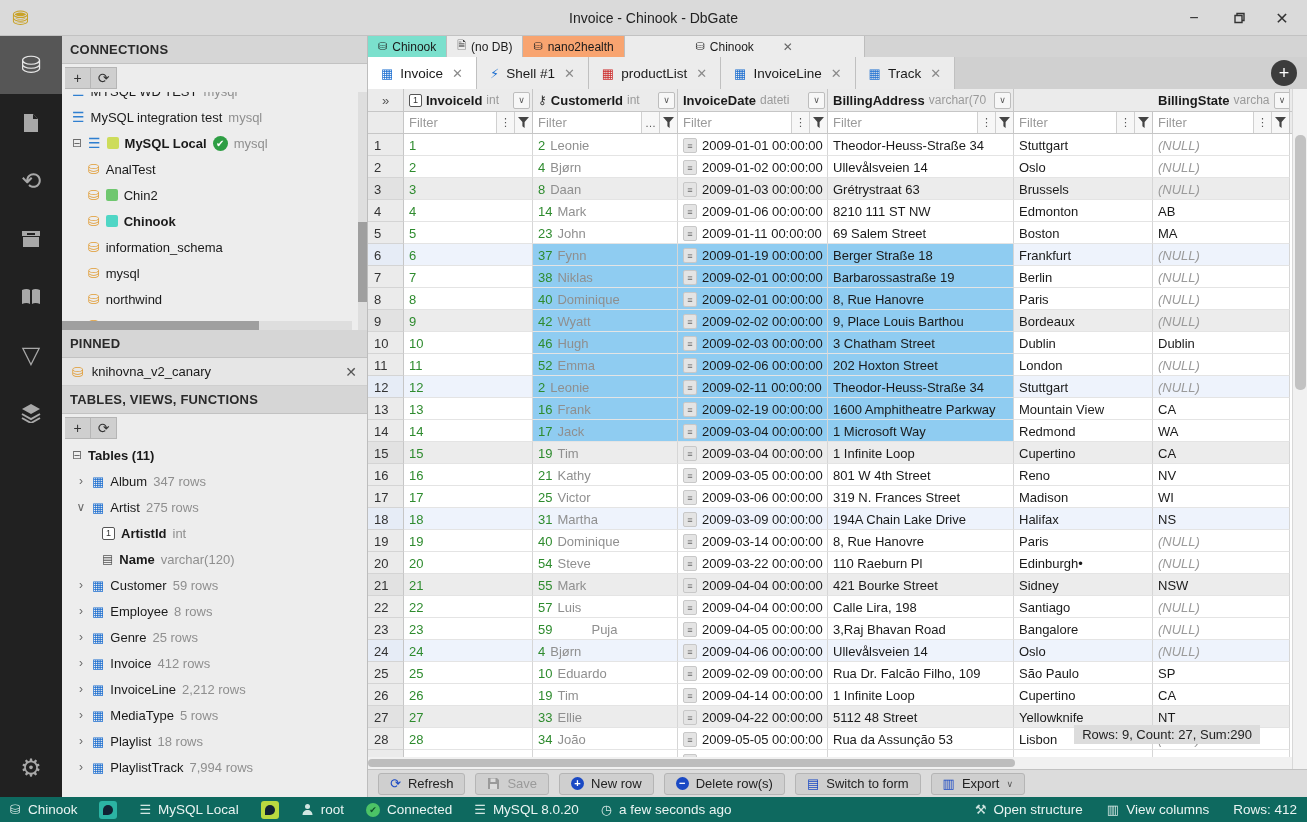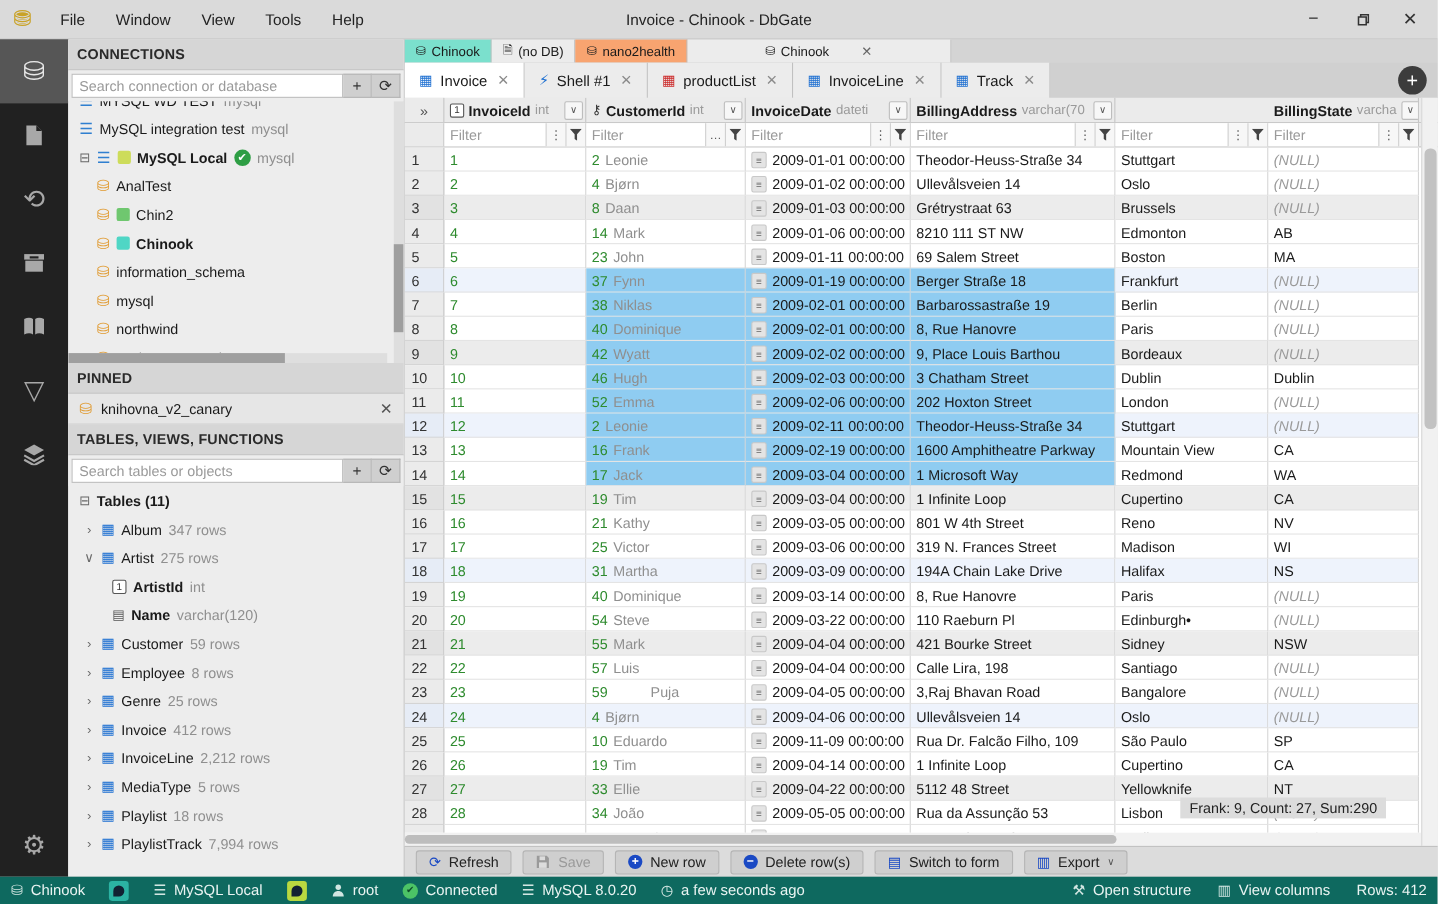--- a/index.html
+++ b/index.html
@@ -113,27 +113,20 @@
   .sb-check { width:14px; height:14px; border-radius:50%; background:#4cc366; color:#0e4f2a; font-size:9px; display:inline-flex; align-items:center; justify-content:center; }
   svg.mini { display:block; }
 </style>
 </head>
 <body>
 
 <div class="app">
 
   <div class="titlebar">
     <span class="appicon">⛃</span>
-    <div class="menus" id="menus">
-        <span class="menu-item">File</span>
-        <span class="menu-item">Window</span>
-        <span class="menu-item">View</span>
-        <span class="menu-item">Tools</span>
-        <span class="menu-item">Help</span>
-      </div>
     <div class="wintitle">Invoice - Chinook - DbGate</div>
     <div class="winctl">
       <span class="winbtn">−</span>
       <span class="winbtn">
           <svg class="mini" width="13" height="13" viewBox="0 0 13 13">
             <path d="M3 3.5h7v7H3z" fill="none" stroke="#333" stroke-width="1.4"></path>
             <path d="M5 3.5v-2h7v7h-2" fill="none" stroke="#333" stroke-width="1.4"></path>
           </svg>
         </span>
       <span class="winbtn">✕</span>
@@ -186,21 +179,20 @@
       </div>
       <div class="rail-spacer"></div>
       <div class="rail-item">
         <span>⚙</span>
       </div>
     </div>
 
   <div class="sidebar">
     <div class="panel-header">CONNECTIONS</div>
     <div class="searchrow">
-      <input placeholder="Search connection or database" style="">
       <span class="sq-btn">+</span>
       <span class="sq-btn">⟳</span>
     </div>
     <div class="conn-tree" id="connTree">
         <div class="tree-row" style="margin-top: -14px;">
           <span class="ic-server">☰</span>
           <span>MYSQL WD TEST</span>
           <span class="muted">mysql</span>
         </div>
         <div class="tree-row">
@@ -261,21 +253,20 @@
         </div>
       </div>
     <div class="panel-header">PINNED</div>
     <div class="pinned-row">
       <span class="ic-db">⛁</span>
       <span>knihovna_v2_canary</span>
       <span class="close-x">✕</span>
     </div>
     <div class="panel-header">TABLES, VIEWS, FUNCTIONS</div>
     <div class="searchrow">
-      <input placeholder="Search tables or objects" style="">
       <span class="sq-btn">+</span>
       <span class="sq-btn">⟳</span>
     </div>
     <div id="tablesTree">
         <div class="tree-row">
           <span class="tw">⊟</span>
           <span class="bold">Tables (11)</span>
         </div>
         <div class="tree-row" style="padding-left: 14px;">
           <span class="tw">›</span>
@@ -868,21 +859,21 @@
           </div>
           <div class="gr">
             <div class="gc gutter" style="width: 36px;">25</div>
             <div class="gc green" style="width: 129px;">25</div>
             <div class="gc" style="width: 145px;">
               <span class="green">10</span>
               <span class="gray">Eduardo</span>
             </div>
             <div class="gc" style="width: 150px;">
               <span class="dicon">≡</span>
-              <span>2009-11-09 00:00:00</span>
+              <span>2009-02-09 00:00:00</span>
             </div>
             <div class="gc" style="width: 186px;">Rua Dr. Falcão Filho, 109</div>
             <div class="gc" style="width: 139px;">São Paulo</div>
             <div class="gc" style="width: 137px;">SP</div>
           </div>
           <div class="gr">
             <div class="gc gutter" style="width: 36px;">26</div>
             <div class="gc green" style="width: 129px;">26</div>
             <div class="gc" style="width: 145px;">
               <span class="green">19</span>
@@ -934,21 +925,21 @@
               <span class="gray">Hannah</span>
             </div>
             <div class="gc" style="width: 150px;">
               <span class="dicon">≡</span>
               <span>2009-05-05 00:00:00</span>
             </div>
             <div class="gc" style="width: 186px;">Tauentzienstraße 8</div>
             <div class="gc" style="width: 139px;">Berlin</div>
             <div class="gc null-val" style="width: 137px;">(NULL)</div>
           </div>
-          <div class="gridtip">Frank: 9, Count: 27, Sum:290</div>
+          <div class="gridtip">Rows: 9, Count: 27, Sum:290</div>
         </div>
       <div class="hscroll">
           <div class="thumb"></div>
         </div>
       <div class="vscroll">
           <div class="thumb"></div>
         </div>
     </div>
 
     <div class="toolbar" id="toolbar">

